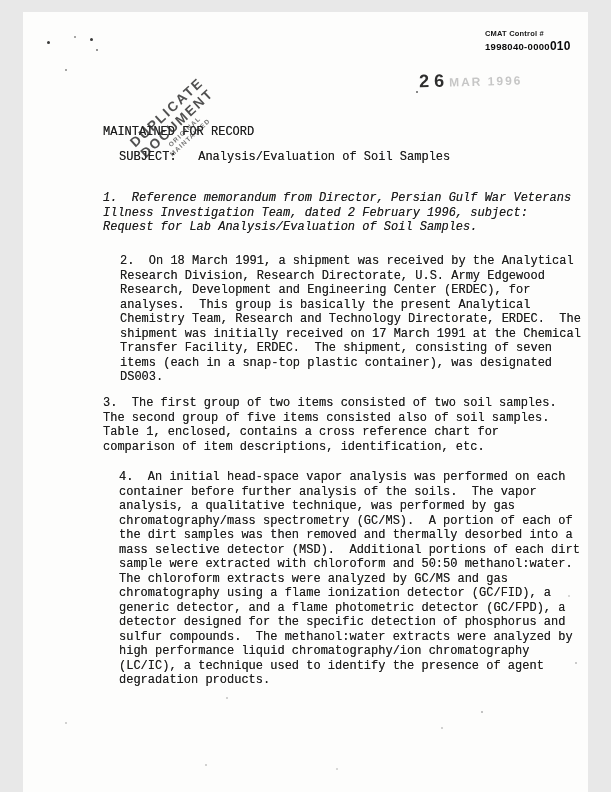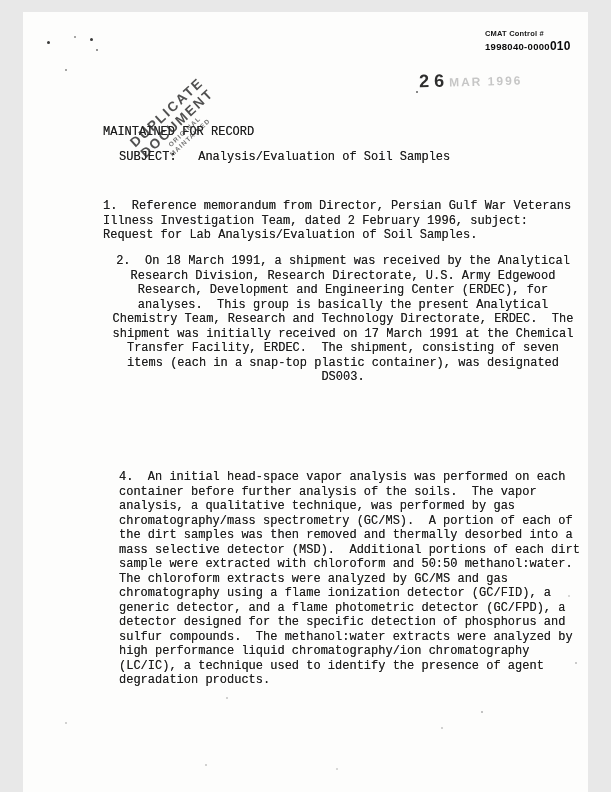--- a/index.html
+++ b/index.html
@@ -88,32 +88,36 @@
 
   <div class="mono" style="left:96px; top:138px;">SUBJECT:   Analysis/Evaluation of Soil Samples</div>
 
   <div class="dup-stamp">
     <div class="big">DUPLICATE</div>
     <div class="big">DOCUMENT</div>
     <div class="small">ORIGINAL</div>
     <div class="small">MAINTAINED</div>
   </div>
 
-  <div class="mono para" style="left:80px; top:187px;">1.  Reference memorandum from Director, Persian Gulf War Veterans
+  <div class="mono para" style="left:80px; top:179px;font-style:italic;">1.  Reference memorandum from Director, Persian Gulf War Veterans
 Illness Investigation Team, dated 2 February 1996, subject:
 Request for Lab Analysis/Evaluation of Soil Samples.</div>
-  <div class="mono para" style="left:80px; top:242px;text-align:center;">2.  On 18 March 1991, a shipment was received by the Analytical
+  <div class="mono para" style="left:97px; top:242px;">2.  On 18 March 1991, a shipment was received by the Analytical
 Research Division, Research Directorate, U.S. Army Edgewood
 Research, Development and Engineering Center (ERDEC), for
 analyses.  This group is basically the present Analytical
 Chemistry Team, Research and Technology Directorate, ERDEC.  The
 shipment was initially received on 17 March 1991 at the Chemical
 Transfer Facility, ERDEC.  The shipment, consisting of seven
 items (each in a snap-top plastic container), was designated
 DS003.</div>
+  <div class="mono para" style="left:80px; top:384px;">3.  The first group of two items consisted of two soil samples.
+The second group of five items consisted also of soil samples.
+Table 1, enclosed, contains a cross reference chart for
+comparison of item descriptions, identification, etc.</div>
   <div class="mono para" style="left:96px; top:458px;">4.  An initial head-space vapor analysis was performed on each
 container before further analysis of the soils.  The vapor
 analysis, a qualitative technique, was performed by gas
 chromatography/mass spectrometry (GC/MS).  A portion of each of
 the dirt samples was then removed and thermally desorbed into a
 mass selective detector (MSD).  Additional portions of each dirt
 sample were extracted with chloroform and 50:50 methanol:water.
 The chloroform extracts were analyzed by GC/MS and gas
 chromatography using a flame ionization detector (GC/FID), a
 generic detector, and a flame photometric detector (GC/FPD), a

